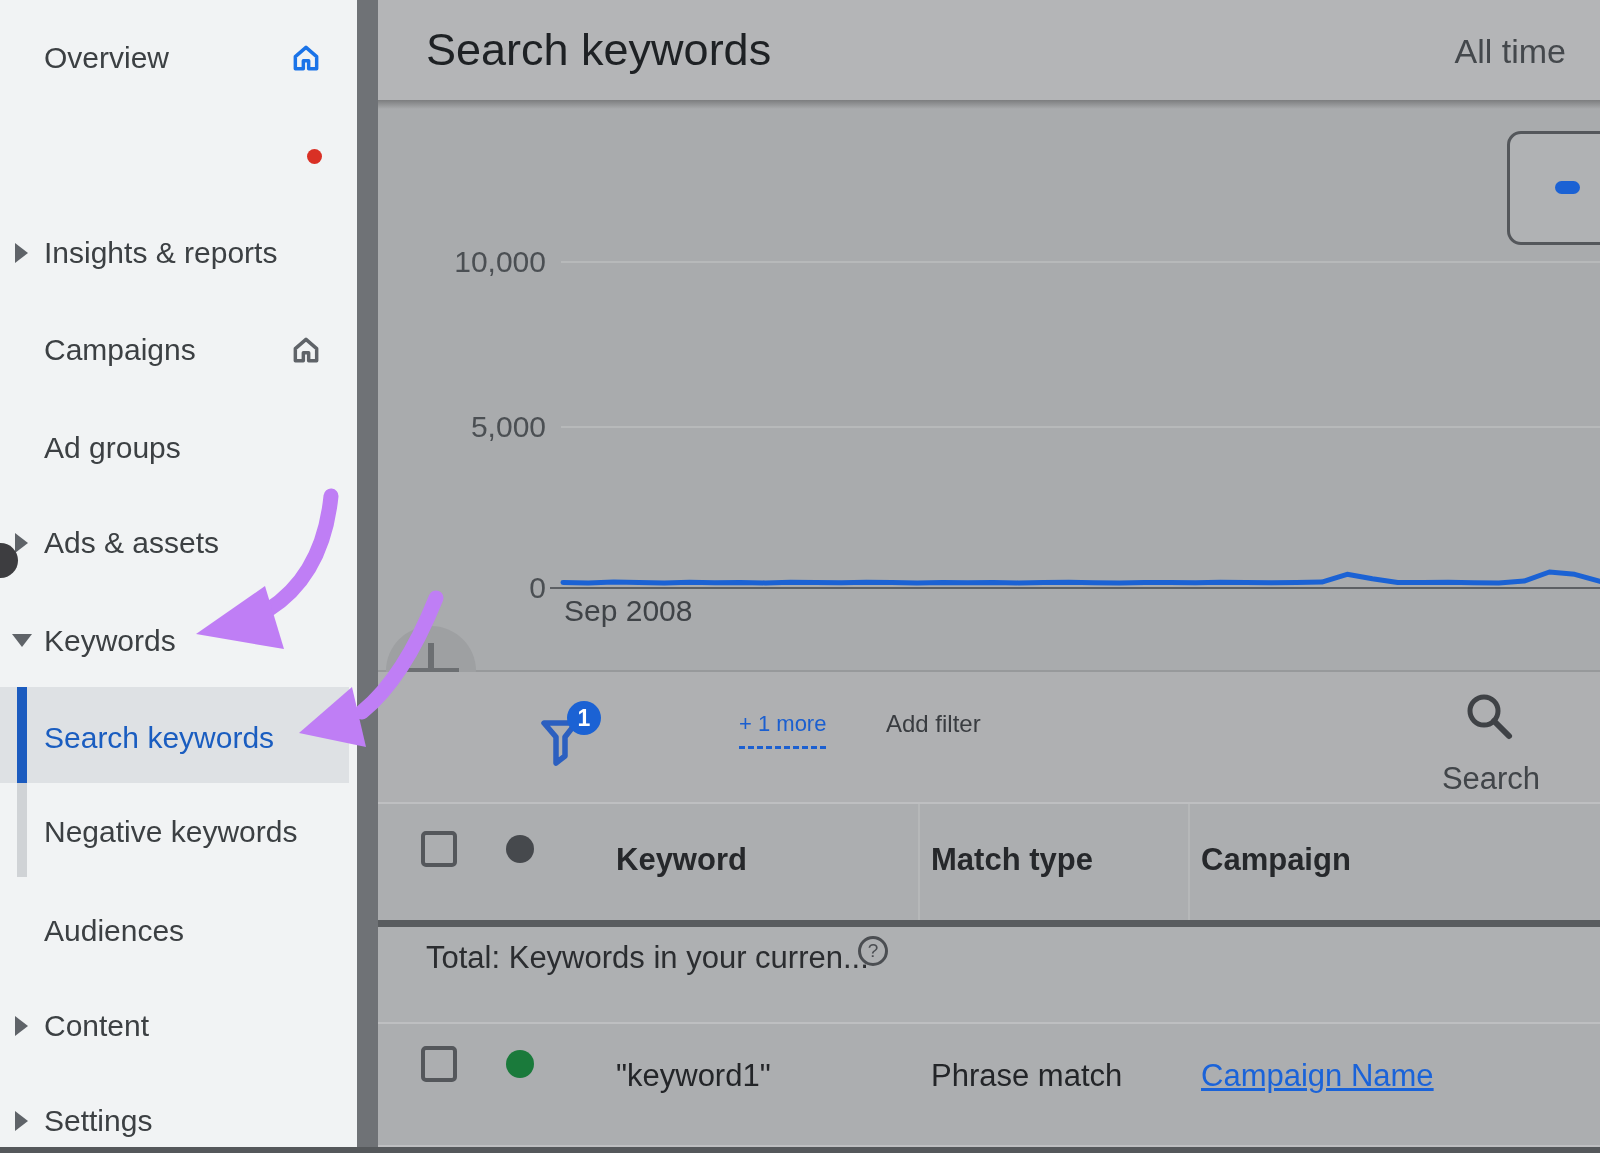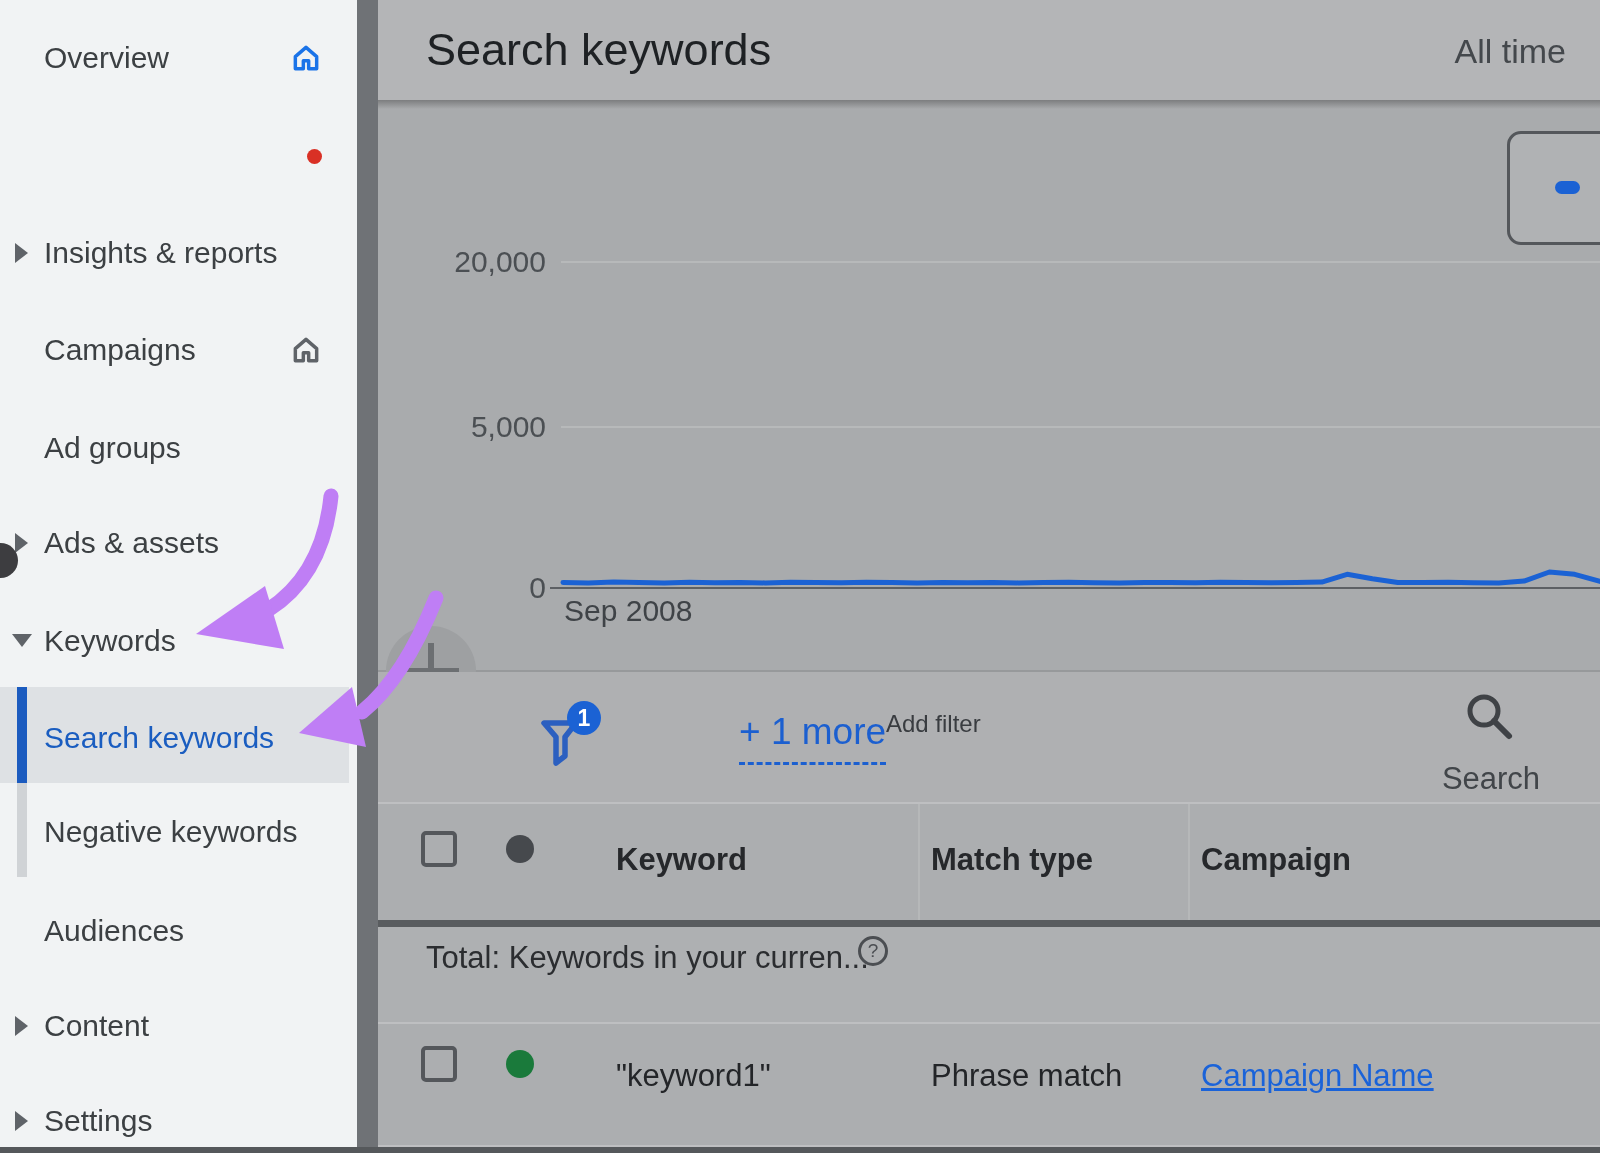--- a/index.html
+++ b/index.html
@@ -38,21 +38,21 @@
   .mid-divider{position:absolute;left:0;top:670px;width:1222px;height:2px;background:#97999b;}
   .plus-btn{position:absolute;left:8px;top:626px;width:90px;height:90px;border-radius:50%;
             background:#9ea0a2;border:none;padding:0;}
   .plus-h{position:absolute;left:17px;top:42px;width:56px;height:6px;background:#6c6f72;}
   .plus-v{position:absolute;left:42px;top:17px;width:6px;height:56px;background:#6c6f72;}
   .toolbar{position:absolute;left:0;top:672px;width:1222px;height:130px;background:#afb0b2;}
   .filter-badge{position:absolute;left:189px;top:29px;width:34px;height:34px;border-radius:50%;
                 background:#1b62d4;color:#fff;font-size:23px;font-weight:bold;
                 display:flex;align-items:center;justify-content:center;}
   .funnel{position:absolute;left:163px;top:48px;}
-  .more-filters{position:absolute;left:361px;top:39px;font-size:37px;color:#1b5fd0;
+  .more-filters{position:absolute;left:361px;top:39px;font-size:22px;color:#1b5fd0;
                 padding-bottom:9px;border-bottom:3px dashed #1b5fd0;}
   .add-filter{position:absolute;left:508px;top:38px;font-size:24px;color:#393c40;}
   .search-btn{position:absolute;left:1053px;top:14px;width:120px;height:110px;background:none;border:none;}
   .search-ic{position:absolute;left:32px;top:4px;}
   .search-lbl{position:absolute;left:0;top:75px;width:120px;text-align:center;
               font-size:31px;font-weight:500;color:#414549;}
   
   .tbl-border{position:absolute;left:0;width:1222px;height:2px;background:#bebfc1;}
   .row-header{position:absolute;left:0;top:804px;width:1222px;height:116px;background:#acaeb0;}
   .row-thick{position:absolute;left:0;top:920px;width:1222px;height:7px;background:#595c5f;}
@@ -148,21 +148,21 @@
   <main class="main">
 
     <div class="m-header">
       <h1 class="m-title" style="margin:0;font-weight:400">Search keywords</h1>
       <div class="date-range">All time</div>
     </div>
     <div class="hdr-shadow"></div>
 
     <div class="gridline" style="top:261px"></div>
     <div class="gridline" style="top:426px"></div>
-    <div class="ytick" style="top:245px">20,000</div>
+    <div class="ytick" style="top:245px">10,000</div>
     <div class="ytick" style="top:410px">5,000</div>
     <div class="ytick" style="top:571px">0</div>
     <div class="zero-tick"></div>
     <div class="x-label">Sep 2008</div>
     <div class="legend-box"></div>
     <div class="legend-pill"></div>
 
     <div class="mid-divider"></div>
 
     <button class="plus-btn">

